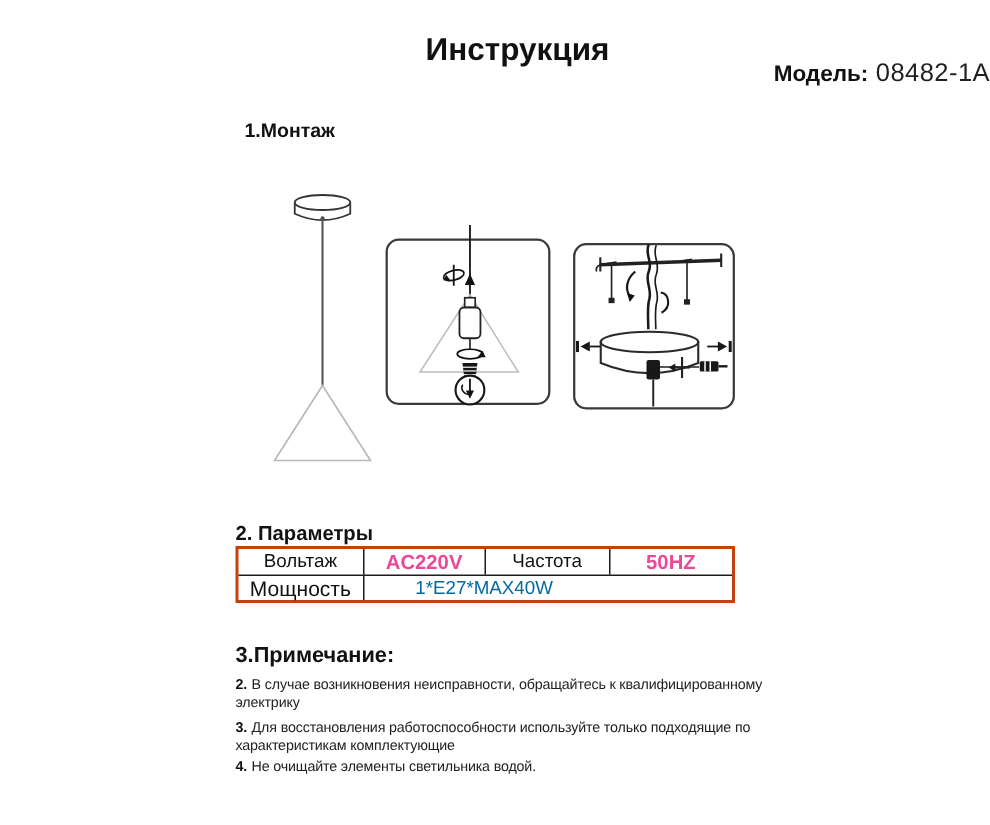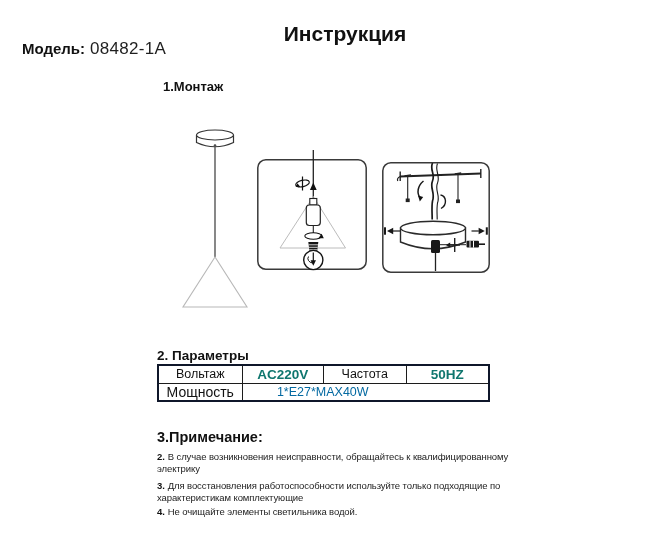--- a/index.html
+++ b/index.html
@@ -6,38 +6,38 @@
   .page{
     position:relative;width:660px;height:550px;background:#fff;overflow:hidden;
     font-family:"Liberation Sans",sans-serif;color:#1a1a1a;
   }
   svg{overflow:visible;display:block;}
   .abs{position:absolute;}
   .title{
     left:30px;top:22px;width:630px;text-align:center;
     font-size:21px;font-weight:700;color:#111;
   }
-  .model-line{left:22px;top:39px;width:638px;text-align:left;white-space:nowrap;}
+  .model-line{left:22px;top:39px;width:638px;text-align:right;white-space:nowrap;}
   .model-label{font-size:15px;font-weight:700;color:#111;}
   .model-value{font-size:17px;font-weight:400;color:#1f1f1f;margin-left:5px;letter-spacing:0.3px;}
   .h-montage{left:163px;top:79px;font-size:13px;font-weight:700;color:#111;}
   .h-params{left:157px;top:348px;font-size:13.5px;font-weight:700;color:#111;}
   .h-notes{left:157px;top:429px;font-size:14.5px;font-weight:700;color:#111;}
 
   .ptable{
     left:157px;top:364px;width:333px;height:38px;box-sizing:border-box;
-    border:2px solid #0f172a;display:grid;
+    border:2px solid #c2410c;display:grid;
     grid-template-columns:82.5px 81.5px 82.5px 82.5px;
     grid-template-rows:16.5px 17.5px;
   }
   .cell{display:flex;align-items:center;justify-content:center;box-sizing:border-box;white-space:nowrap;}
   .cell.vsep{border-left:1.5px solid #1c1c1c;}
   .cell.rsep{border-top:1.7px solid #1c1c1c;}
   .t-label{font-size:12.5px;color:#111;}
-  .t-bold{font-size:13.5px;font-weight:700;color:#0f766e;}
+  .t-bold{font-size:13.5px;font-weight:700;color:#ec4899;}
   .t-power{font-size:14px;color:#111;}
   .t-merged{grid-column:2 / 5;font-size:12.5px;color:#0369a1;padding-right:85px;}
 
   .notes{left:157px;top:451px;width:360px;font-size:9.5px;letter-spacing:-0.1px;color:#222;}
   .note{margin:0 0 7px 0;}
   .note.n2{margin-bottom:5px;}
   .note.n3{margin-bottom:2px;}
   .nline{line-height:12px;white-space:nowrap;}
   .nline b{font-weight:700;margin-right:3px;color:#111;}
 </style>

